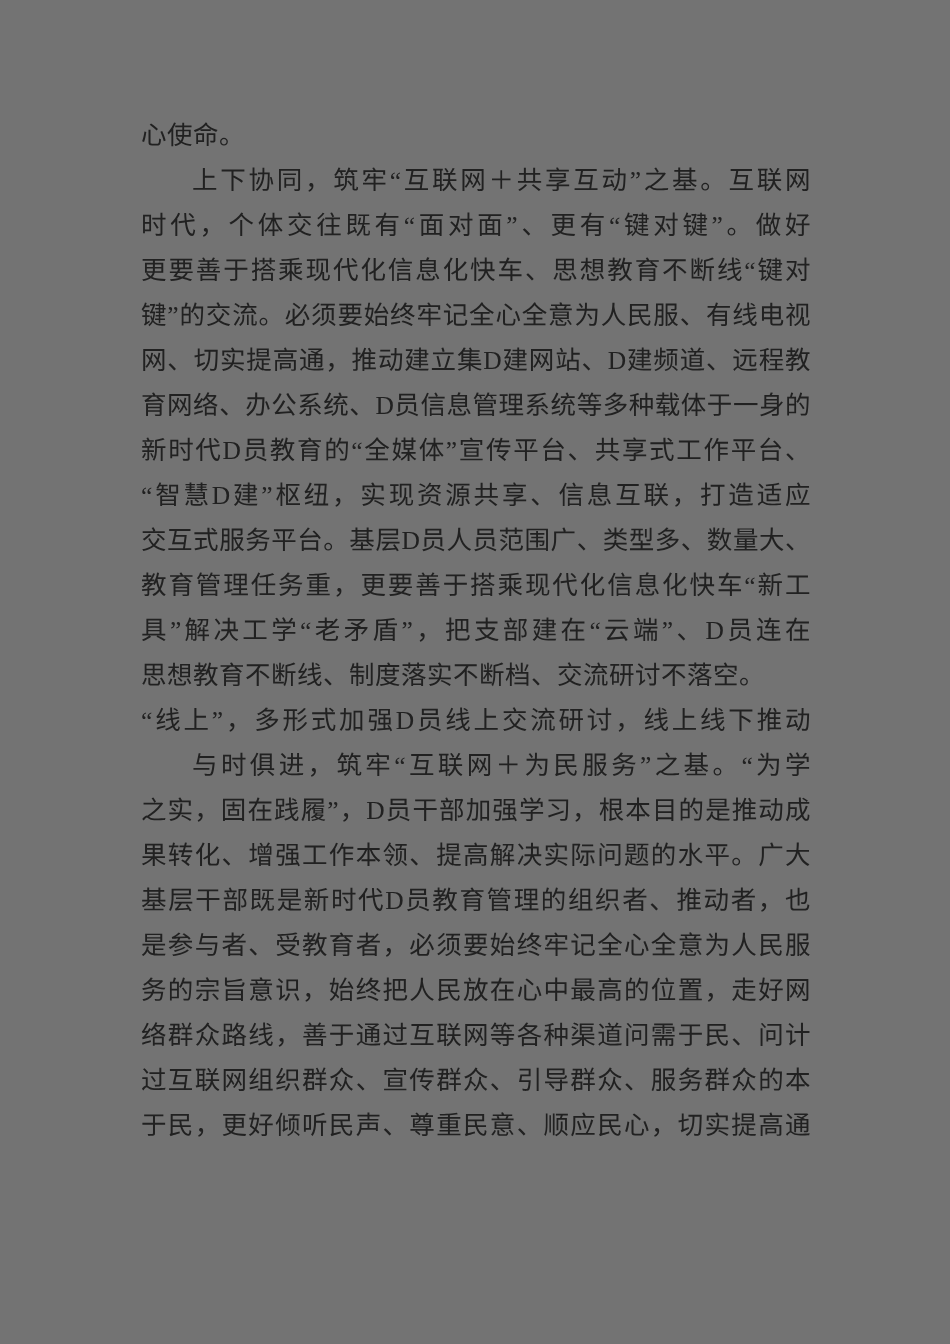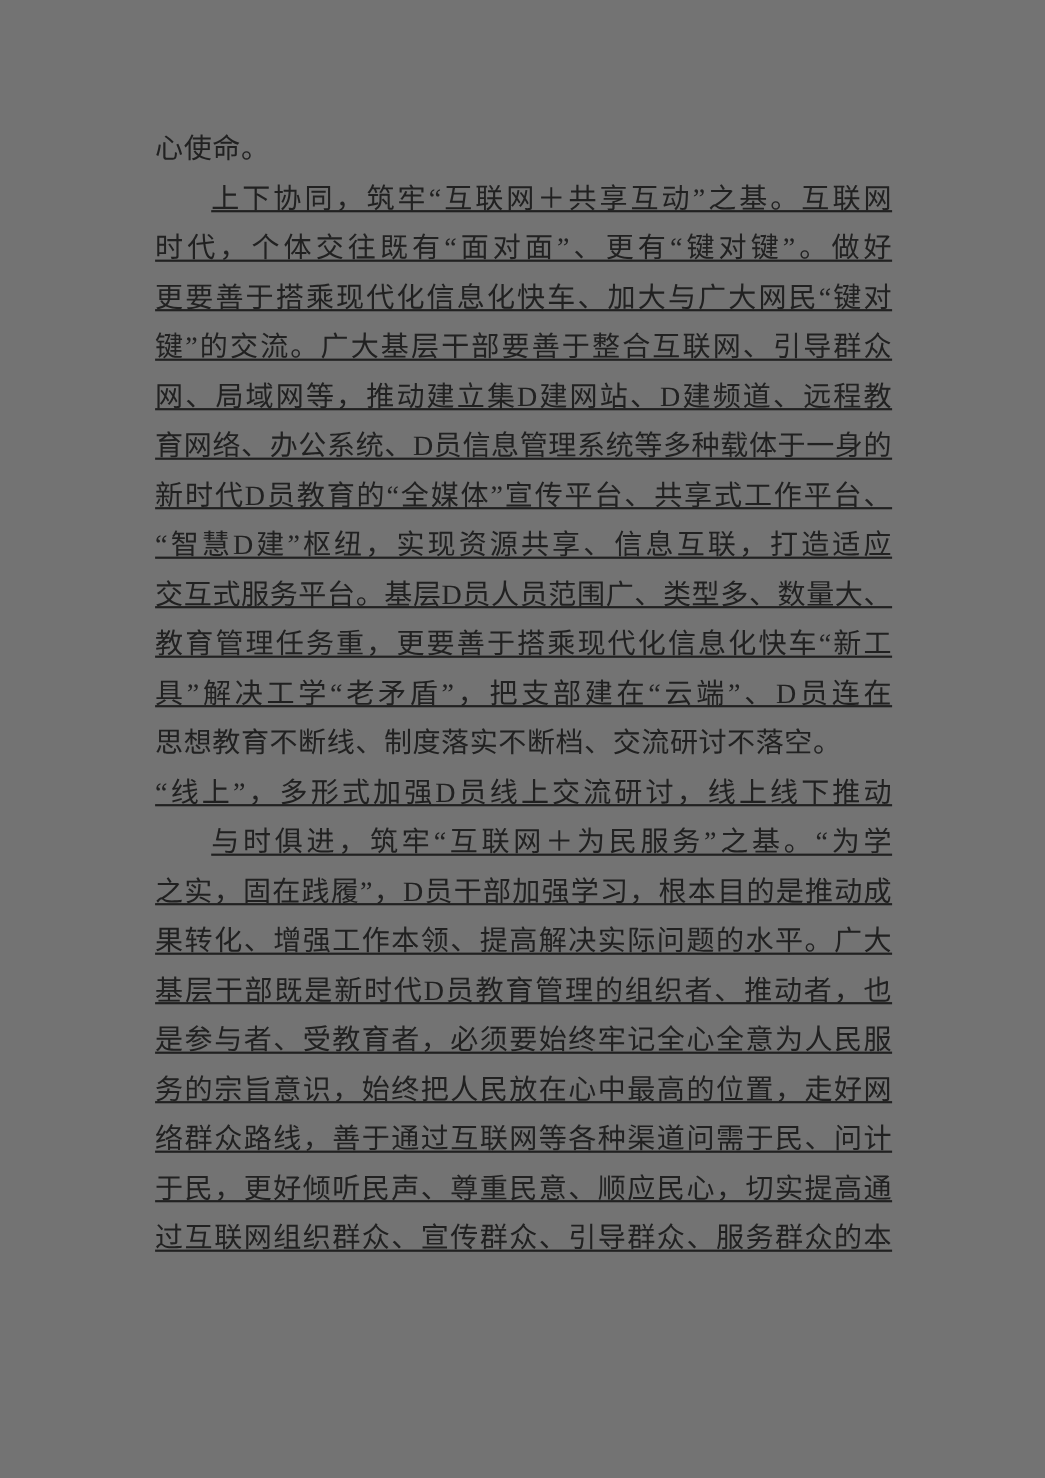--- a/index.html
+++ b/index.html
@@ -31,54 +31,53 @@
   }
   .line {
     height: 45px;
     white-space: nowrap;
   }
   
   .line.fill {
     text-align: justify;
     text-align-last: justify;
     text-justify: inter-ideograph;
-    text-decoration: underline;
   }
   
   .line.end {
     text-align: left;
     text-align-last: left;
   }
   
   .line.indent {
     text-indent: 2em;
   }
 </style>
 </head>
 <body>
 
 <div class="page" style="background: #737373;">
   <div class="text-block" id="text-block" style="color: rgb(33, 33, 33);">
       <div class="line end">心使命。</div>
       <div class="line fill indent">上下协同，筑牢“互联网＋共享互动”之基。互联网</div>
       <div class="line fill">时代，个体交往既有“面对面”、更有“键对键”。做好</div>
-      <div class="line fill">更要善于搭乘现代化信息化快车、加大与广大网民“键对</div>
-      <div class="line fill">键”的交流。广大基层干部要善于整合互联网、引导群众</div>
-      <div class="line fill">网、局域网等，推动建立集D建网站、D建频道、远程教</div>
+      <div class="line fill">更要善于搭乘现代化信息化快车、思想教育不断线“键对</div>
+      <div class="line fill">键”的交流。必须要始终牢记全心全意为人民服、有线电视</div>
+      <div class="line fill">网、切实提高通，推动建立集D建网站、D建频道、远程教</div>
       <div class="line fill">育网络、办公系统、D员信息管理系统等多种载体于一身的</div>
       <div class="line fill">新时代D员教育的“全媒体”宣传平台、共享式工作平台、</div>
       <div class="line fill">“智慧D建”枢纽，实现资源共享、信息互联，打造适应</div>
       <div class="line fill">交互式服务平台。基层D员人员范围广、类型多、数量大、</div>
       <div class="line fill">教育管理任务重，更要善于搭乘现代化信息化快车“新工</div>
       <div class="line fill">具”解决工学“老矛盾”，把支部建在“云端”、D员连在</div>
       <div class="line end">思想教育不断线、制度落实不断档、交流研讨不落空。</div>
       <div class="line fill">“线上”，多形式加强D员线上交流研讨，线上线下推动</div>
       <div class="line fill indent">与时俱进，筑牢“互联网＋为民服务”之基。“为学</div>
       <div class="line fill">之实，固在践履”，D员干部加强学习，根本目的是推动成</div>
       <div class="line fill">果转化、增强工作本领、提高解决实际问题的水平。广大</div>
       <div class="line fill">基层干部既是新时代D员教育管理的组织者、推动者，也</div>
       <div class="line fill">是参与者、受教育者，必须要始终牢记全心全意为人民服</div>
       <div class="line fill">务的宗旨意识，始终把人民放在心中最高的位置，走好网</div>
       <div class="line fill">络群众路线，善于通过互联网等各种渠道问需于民、问计</div>
+      <div class="line fill">过互联网组织群众、宣传群众、引导群众、服务群众的本</div>
       <div class="line fill">于民，更好倾听民声、尊重民意、顺应民心，切实提高通</div>
-      <div class="line fill">过互联网组织群众、宣传群众、引导群众、服务群众的本</div>
     </div>
 </div>
 
 </body></html>

